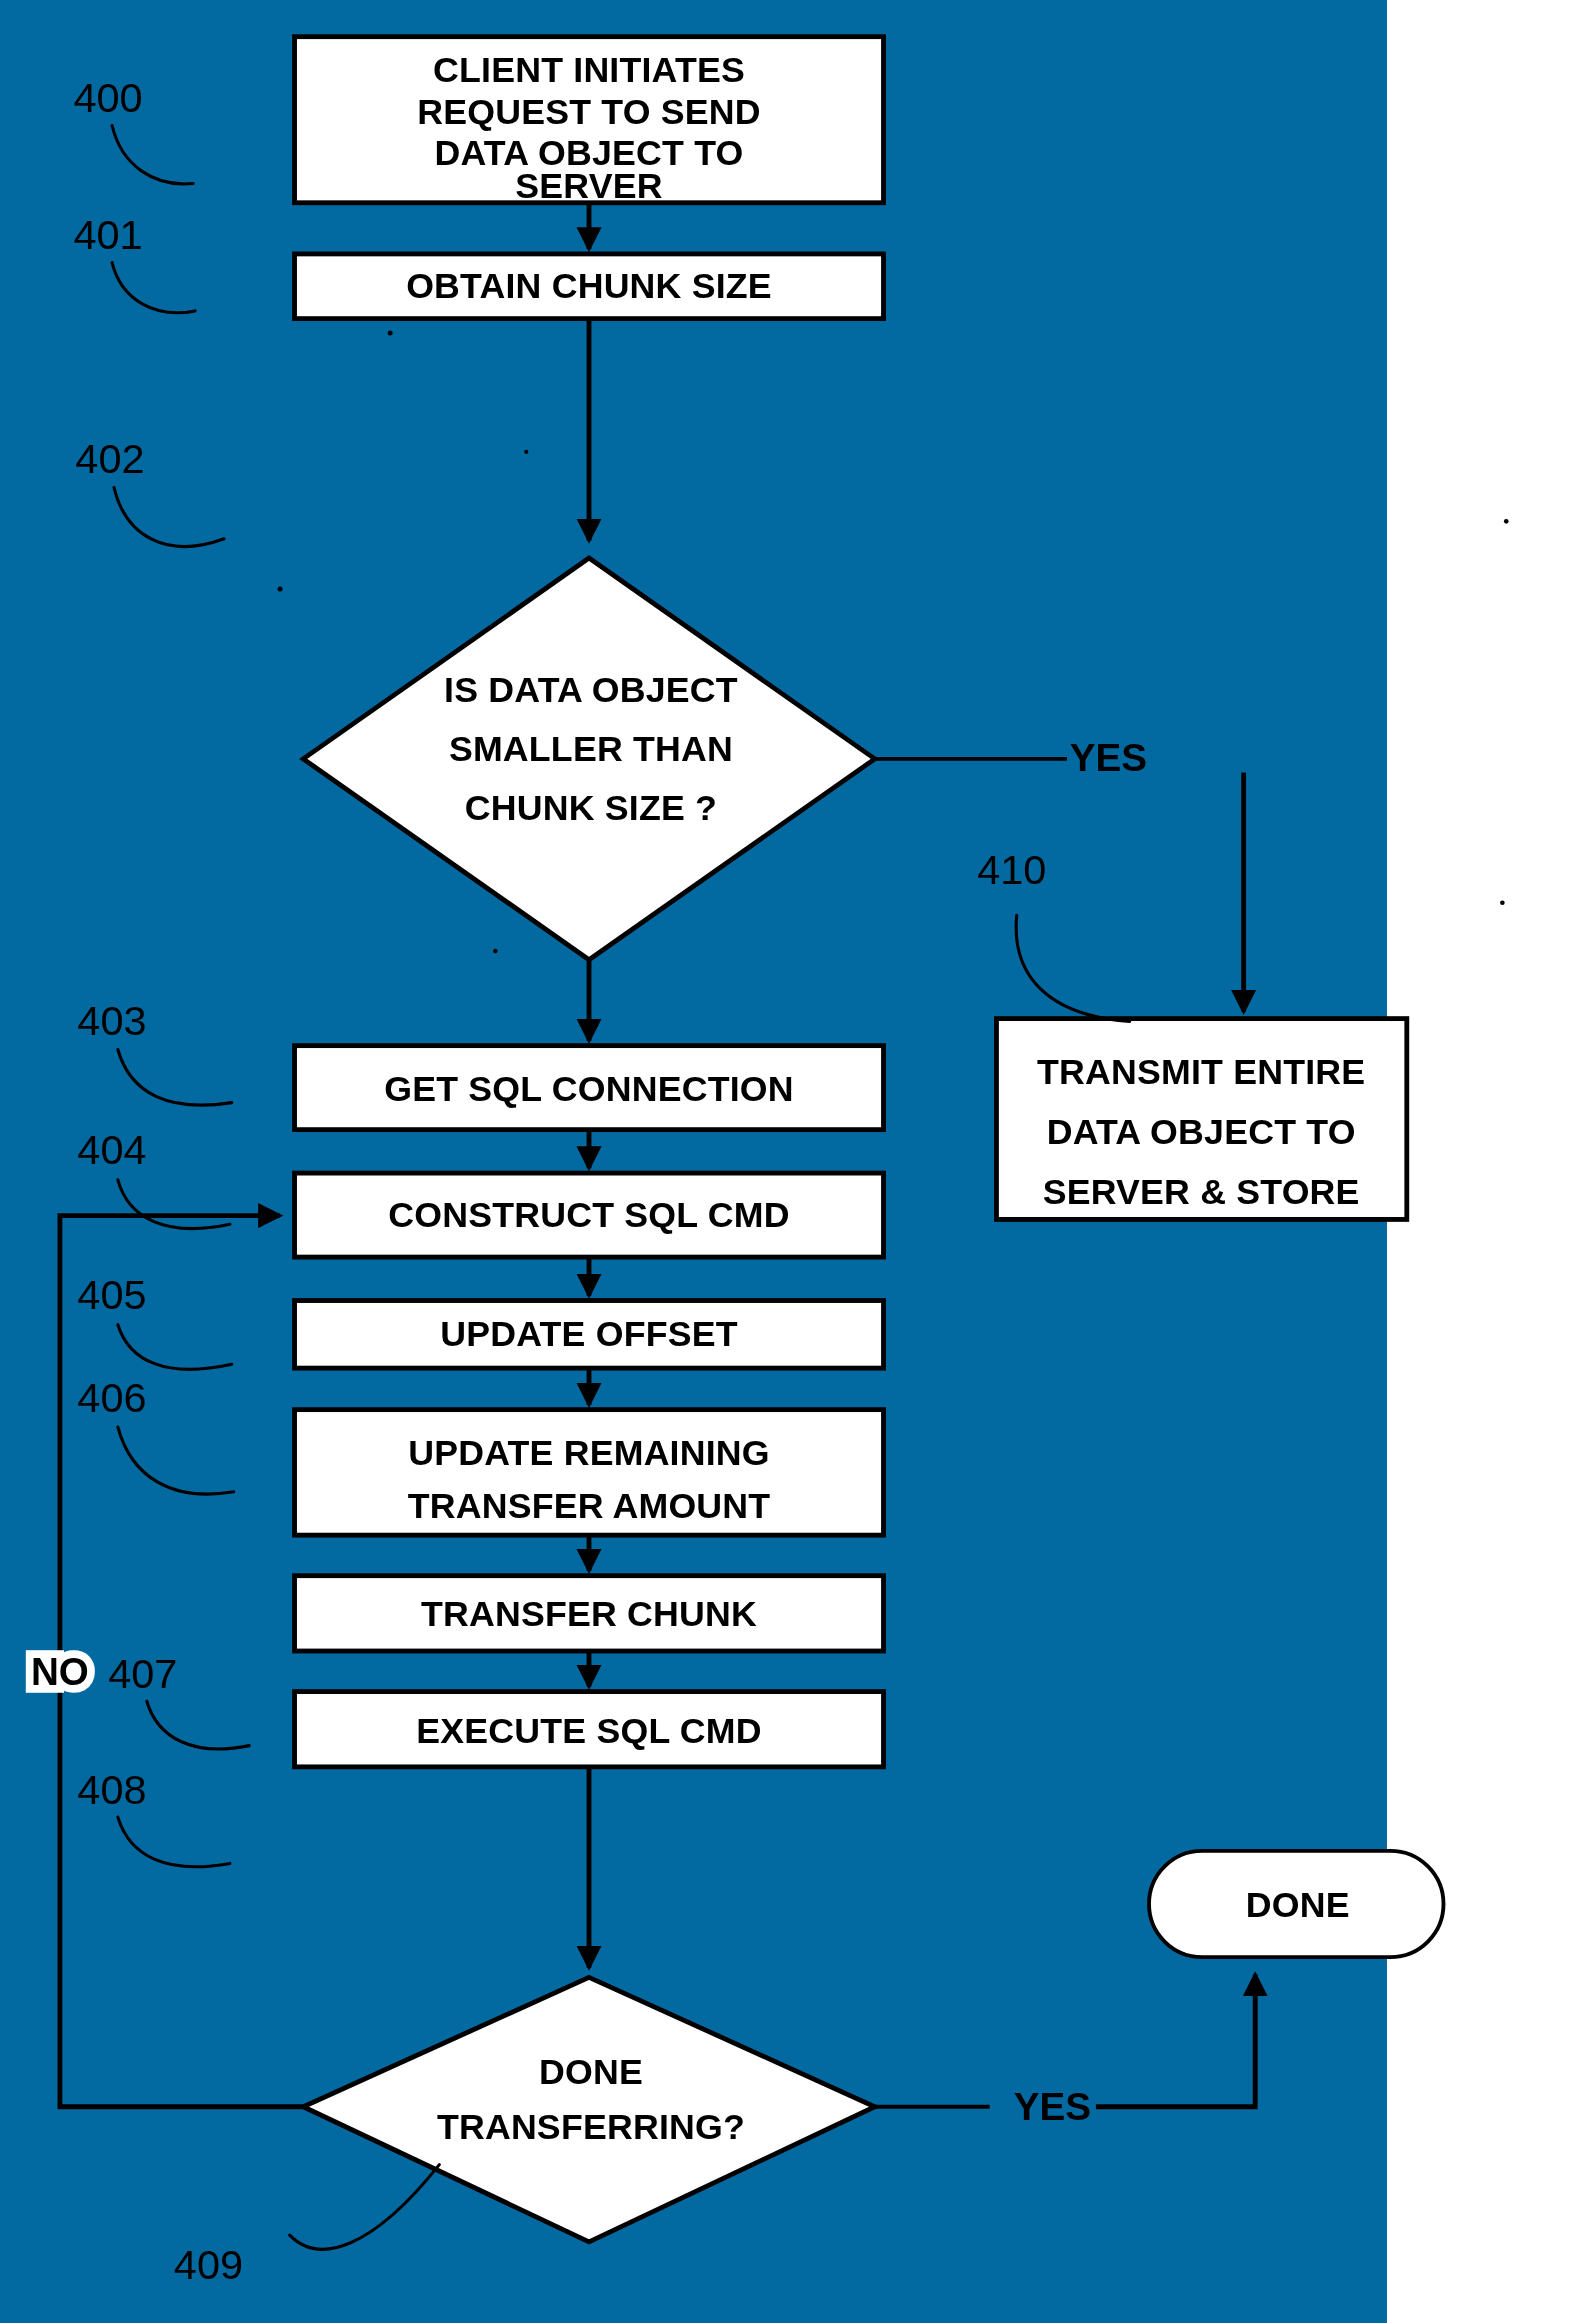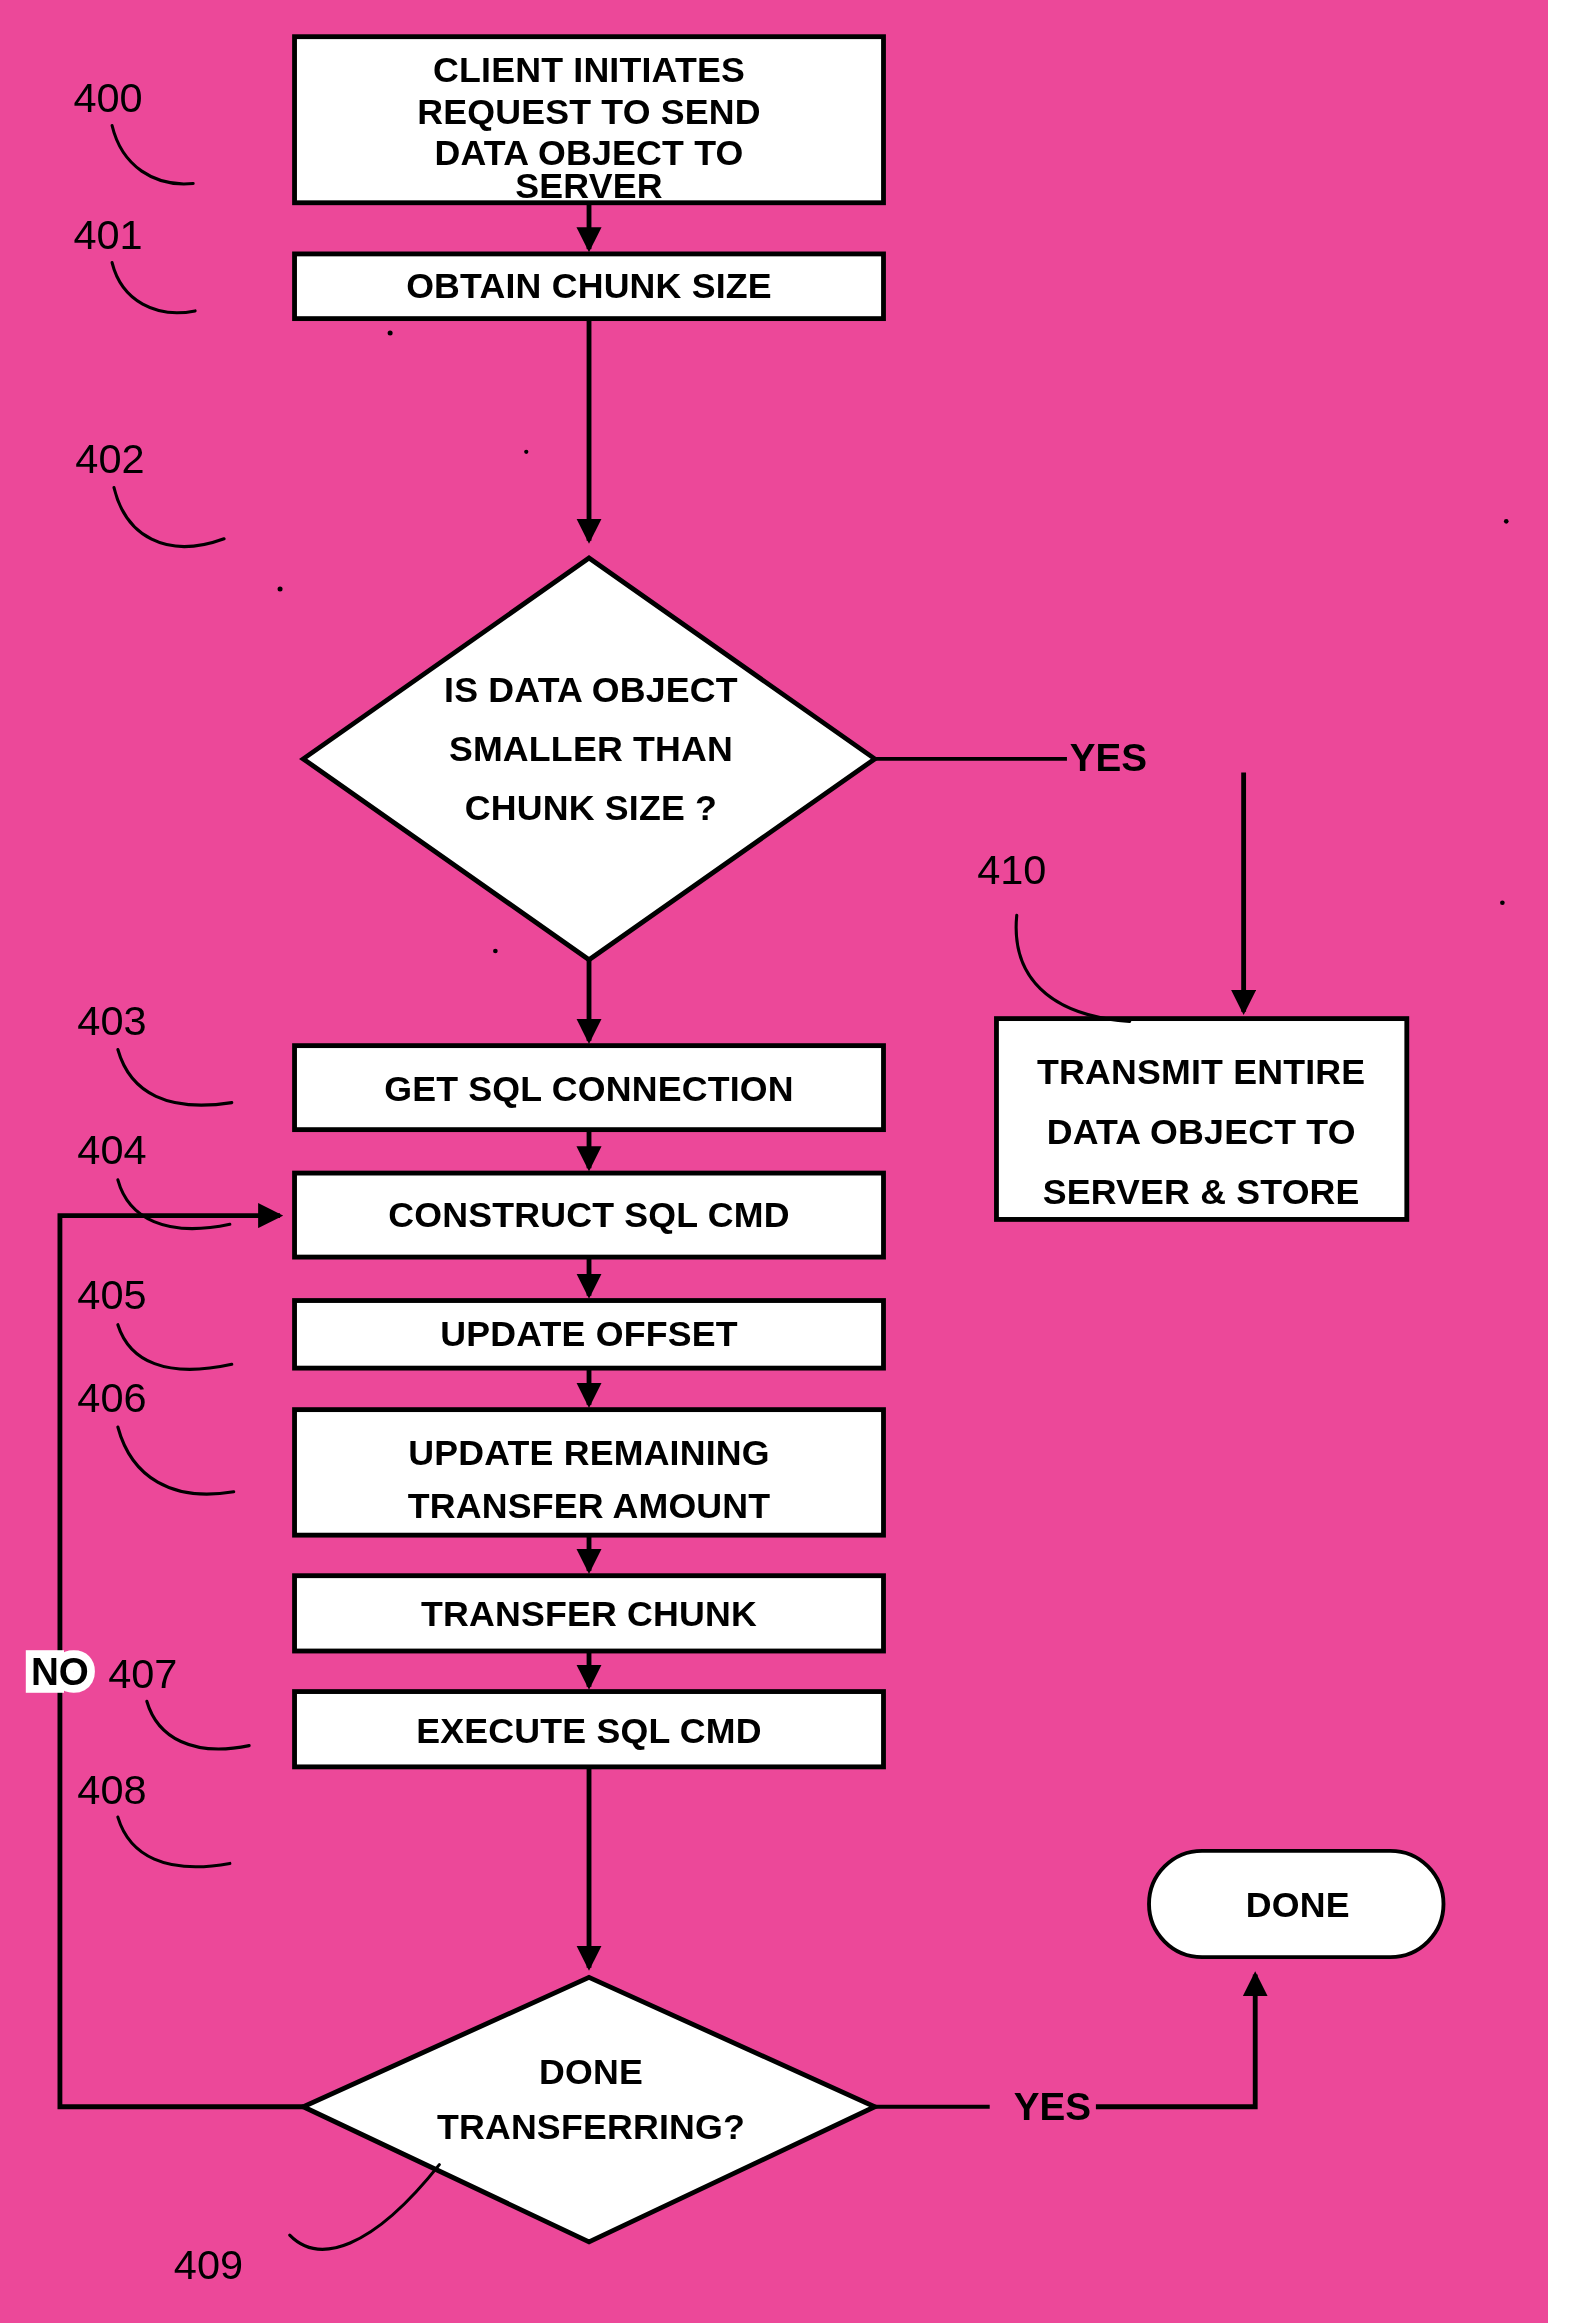--- a/index.html
+++ b/index.html
@@ -9,23 +9,23 @@
     background: #ffffff;
   }
   body {
     width: 1571px;
     height: 2323px;
     overflow: hidden;
     font-family: "Liberation Sans", sans-serif;
   }
   #flow-root {
     position: relative;
-    width: 1548px;
+    width: 1387px;
     height: 2323px;
-    background: #ec4899;
+    background: #0369a1;
   }
   svg.flow-canvas {
     position: absolute;
     top: 0;
     left: 0;
     width: 1571px;
     height: 2323px;
     display: block;
   }
   .node-shape {

